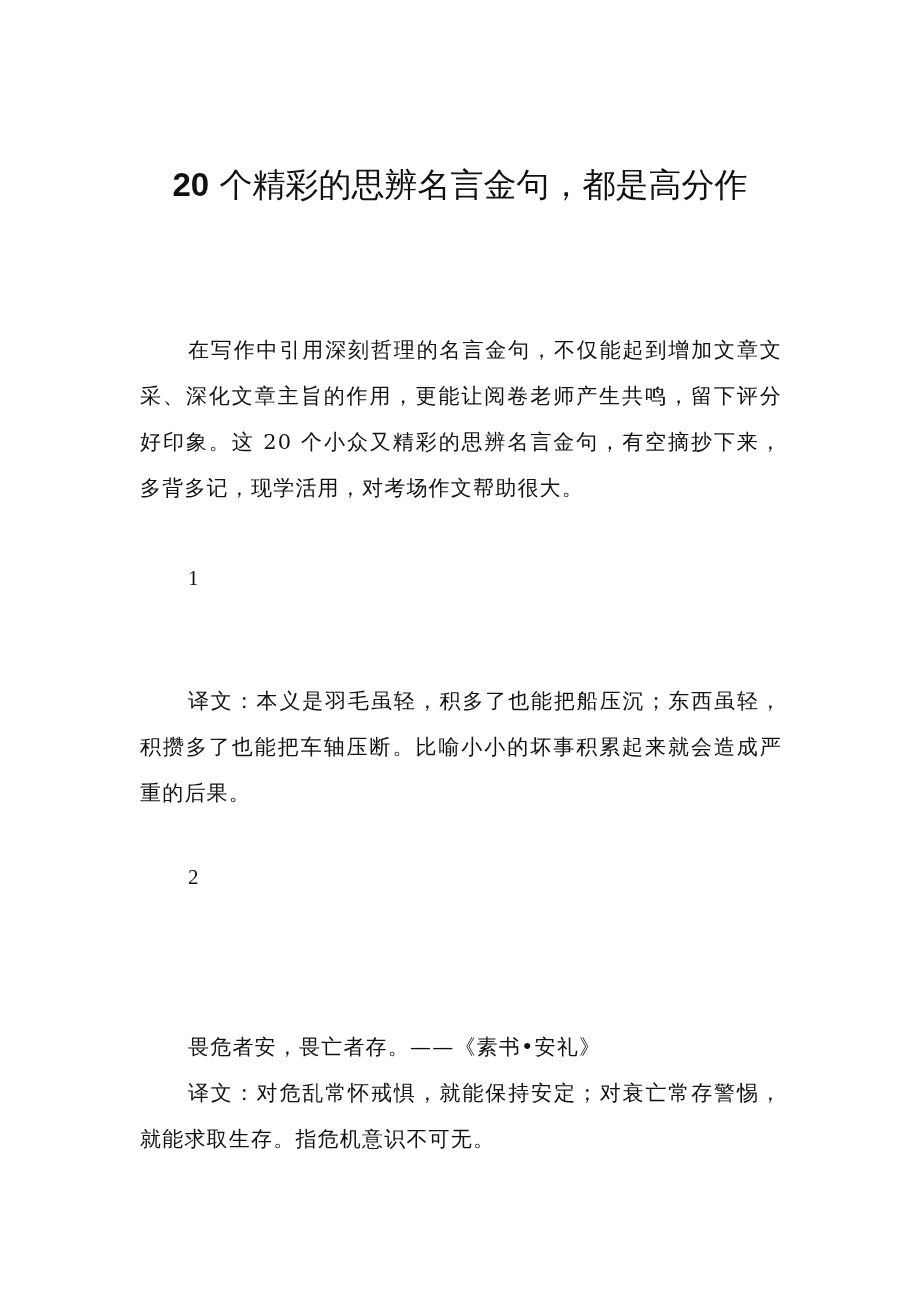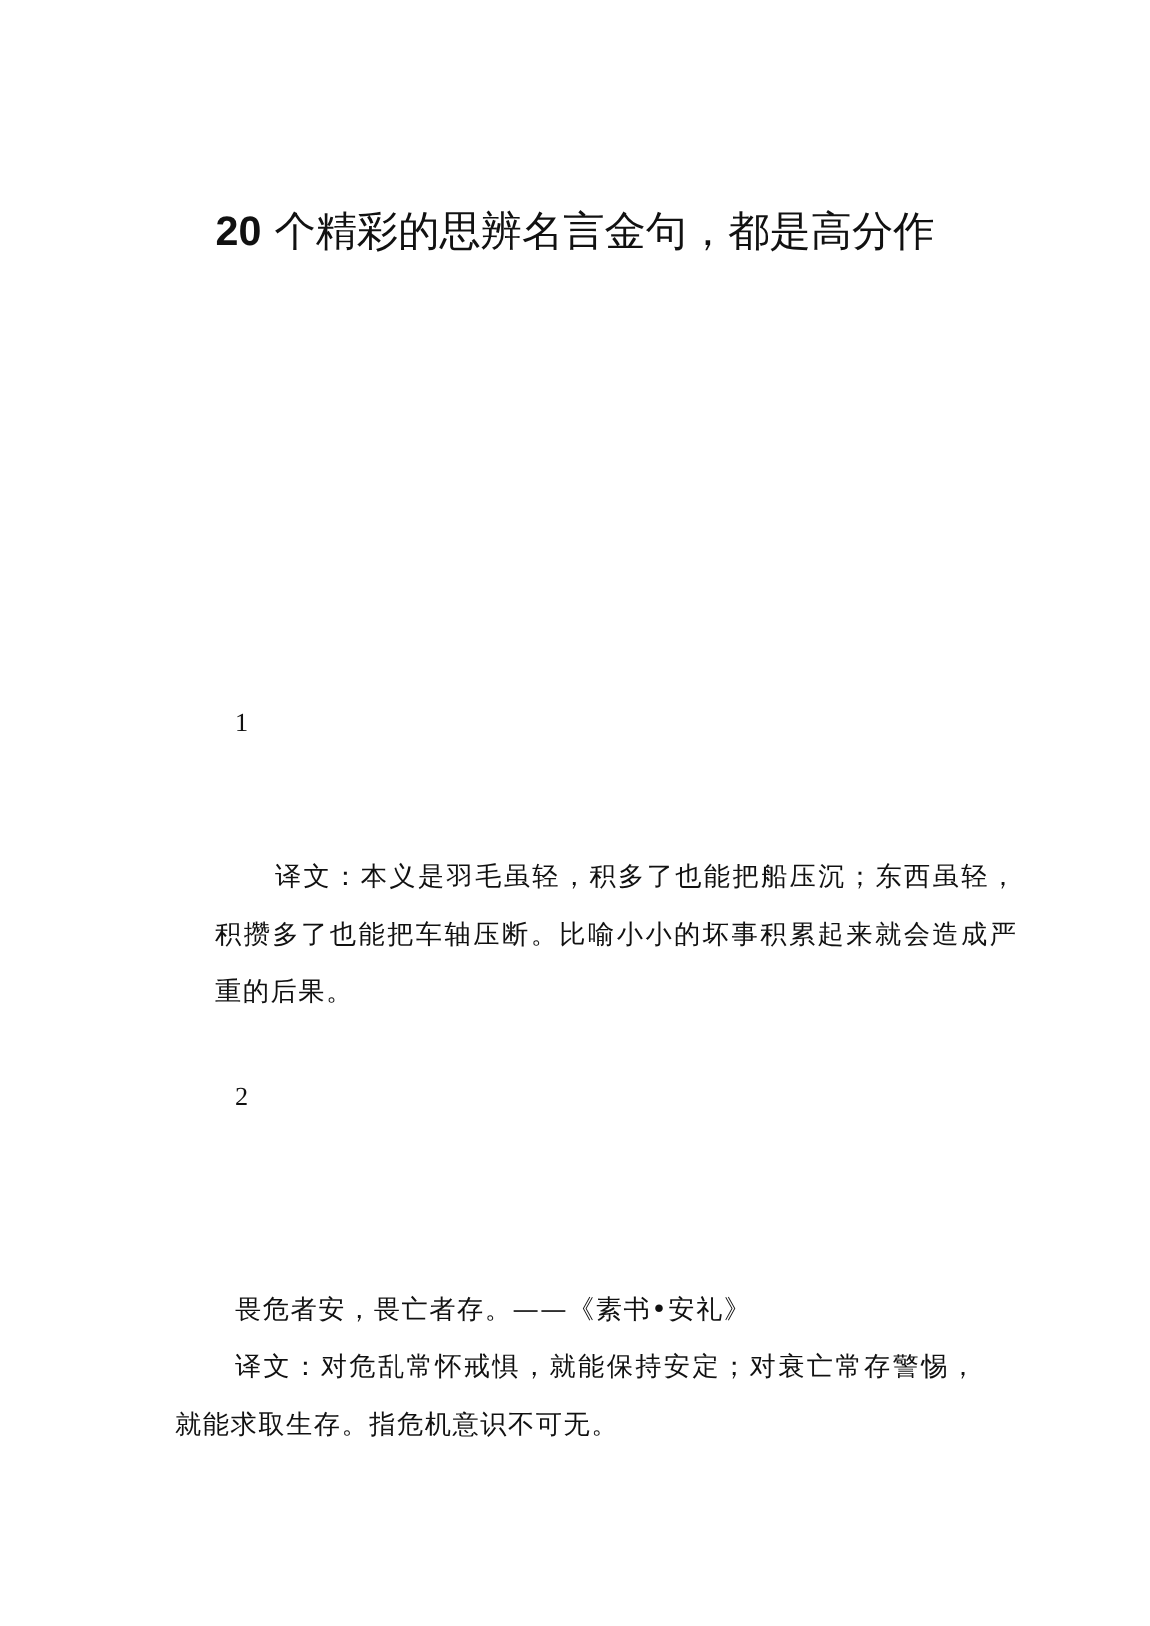--- a/index.html
+++ b/index.html
@@ -24,32 +24,33 @@
     .indent { text-indent: 48px; }
     .p-intro { top: 327px; }
     .num-label {
       position: absolute; left: 188px;
       font-family: "Liberation Serif", "DejaVu Serif", serif;
       font-size: 21px; line-height: 30px; color: #111;
     }
     .n1 { top: 563px; }
     .n2 { top: 862px; }
     .q1 { top: 632px; }
-    .tr1 { top: 678px; margin-left: 32px; }
+    .tr1 { top: 678px; }
     .q2 { top: 1024px; }
     .tr2 { top: 1070px; }
     .single { white-space: nowrap; }
   </style>
 </head>
 <body>
 
 <div class="page">
 
   <div class="title-line t1"><span class="num">20</span><span> 个精彩的思辨名言金句，都是高分作</span></div>
 
+  <div class="body-text indent p-intro">在写作中引用深刻哲理的名言金句，不仅能起到增加文章文采、深化文章主旨的作用，更能让阅卷老师产生共鸣，留下评分好印象。这 20 个小众又精彩的思辨名言金句，有空摘抄下来，多背多记，现学活用，对考场作文帮助很大。</div>
 
   <div class="num-label n1">1</div>
   <div class="body-text indent tr1">译文：本义是羽毛虽轻，积多了也能把船压沉；东西虽轻，积攒多了也能把车轴压断。比喻小小的坏事积累起来就会造成严重的后果。</div>
 
   <div class="num-label n2">2</div>
   <div class="body-text indent tr2">译文：对危乱常怀戒惧，就能保持安定；对衰亡常存警惕，就能求取生存。指危机意识不可无。</div>
   <div class="body-text indent single q2">畏危者安，畏亡者存。——《素书•安礼》</div>
 
 </div>
 

